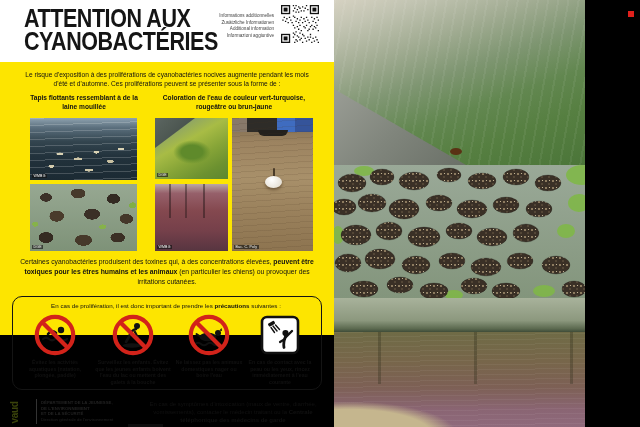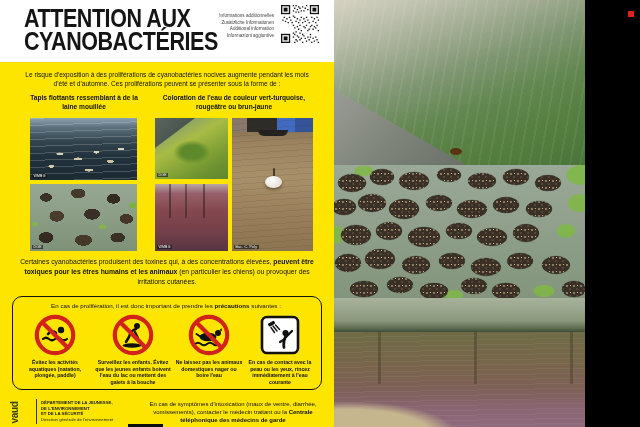--- a/index.html
+++ b/index.html
@@ -1,21 +1,21 @@
 <!DOCTYPE html>
 <html><head>
 <meta charset="utf-8">
 <style>
   html,body{margin:0;padding:0;background:#000;}
   .stage{position:relative;width:640px;height:427px;overflow:hidden;background:#000;
          font-family:"Liberation Sans",sans-serif;color:#111;}
   .stage *{box-sizing:border-box;}
 
   
-  .poster{position:absolute;left:0;top:0;width:334px;height:427px;background:#fde500;}
+  .poster{position:absolute;left:0;top:0;width:334px;height:335px;background:#fde500;}
   .poster-header{position:absolute;left:0;top:0;width:334px;height:62px;background:#fff;}
   .poster-title{position:absolute;left:24px;top:7px;font-size:25px;line-height:23px;
     font-weight:900;letter-spacing:-0.5px;transform:scaleX(.86);transform-origin:left top;
     color:#151515;white-space:nowrap;}
   .info-block{position:absolute;right:60px;top:13px;text-align:right;font-size:4.6px;
     line-height:6.6px;color:#444;}
   .qr{position:absolute;right:15px;top:5px;width:38px;height:38px;}
 
   
   .intro{position:absolute;left:21px;top:70px;width:292px;text-align:center;

